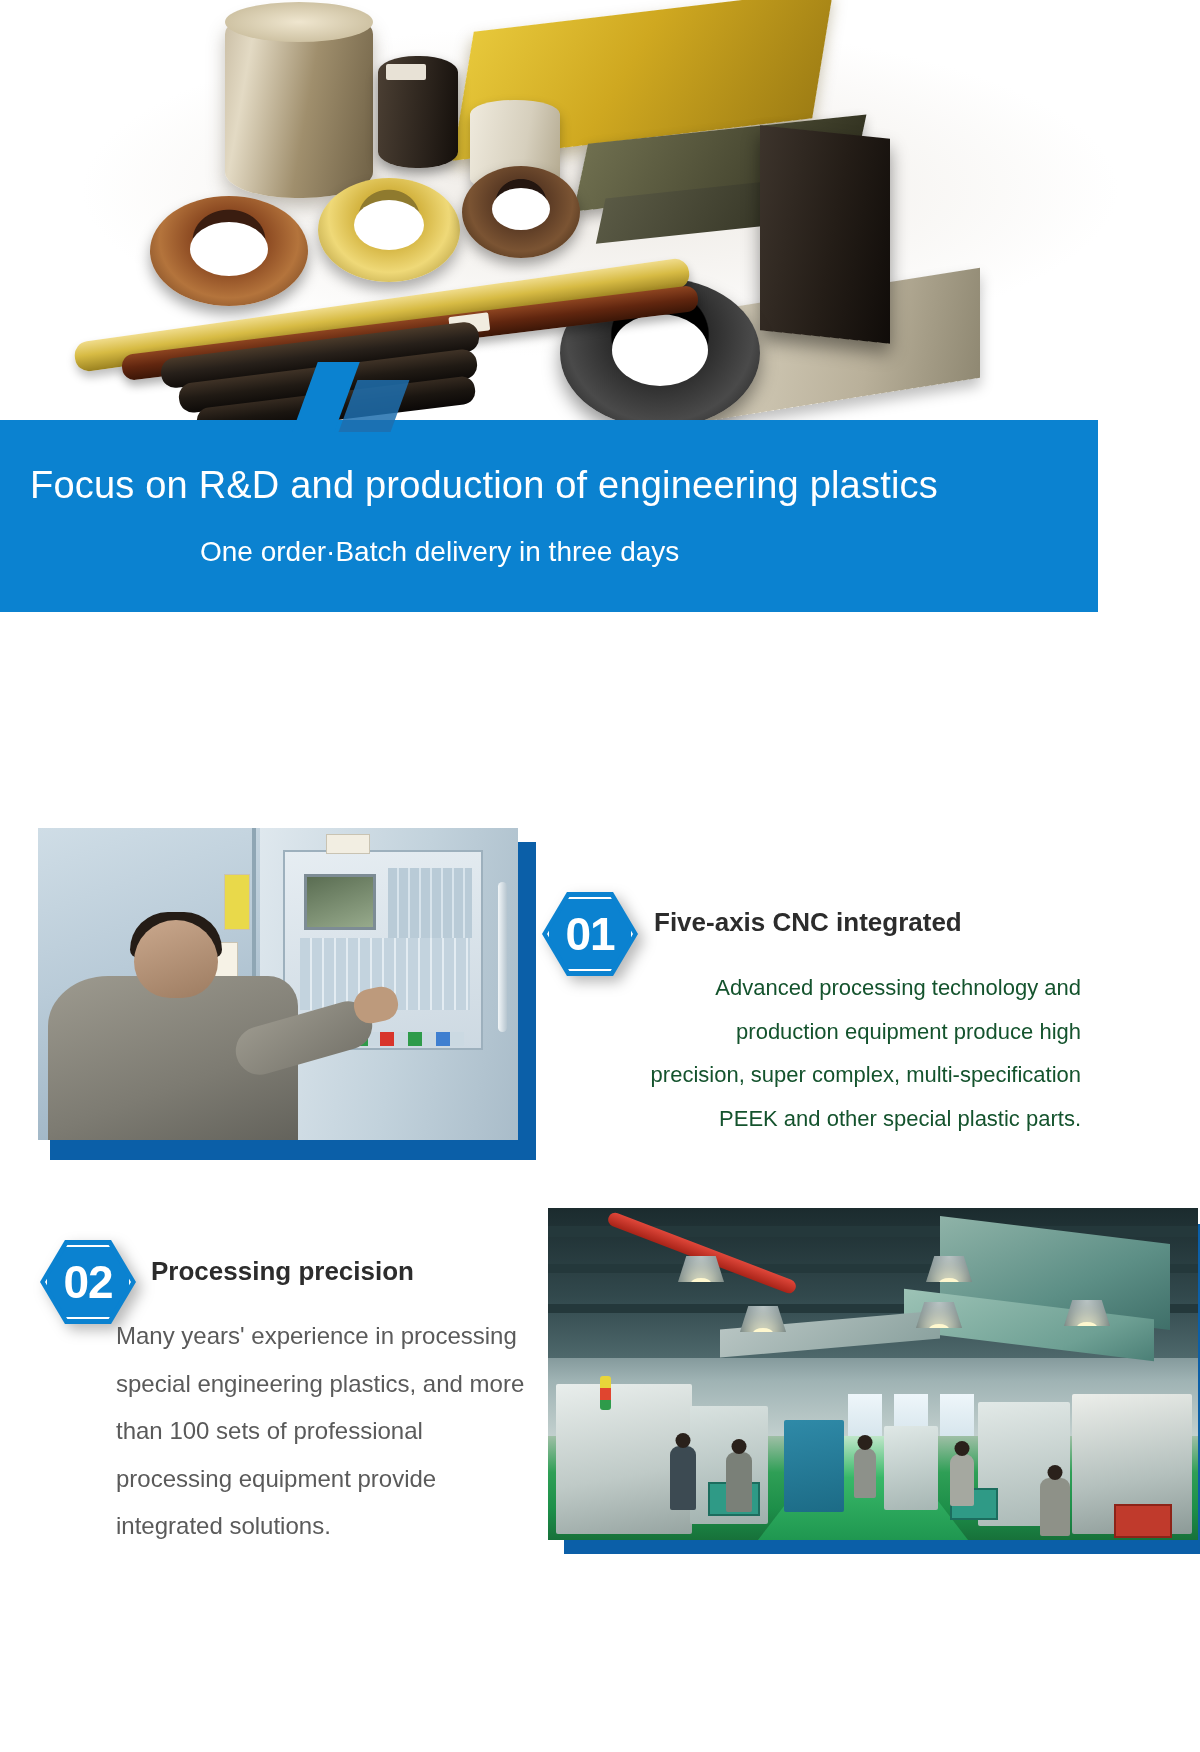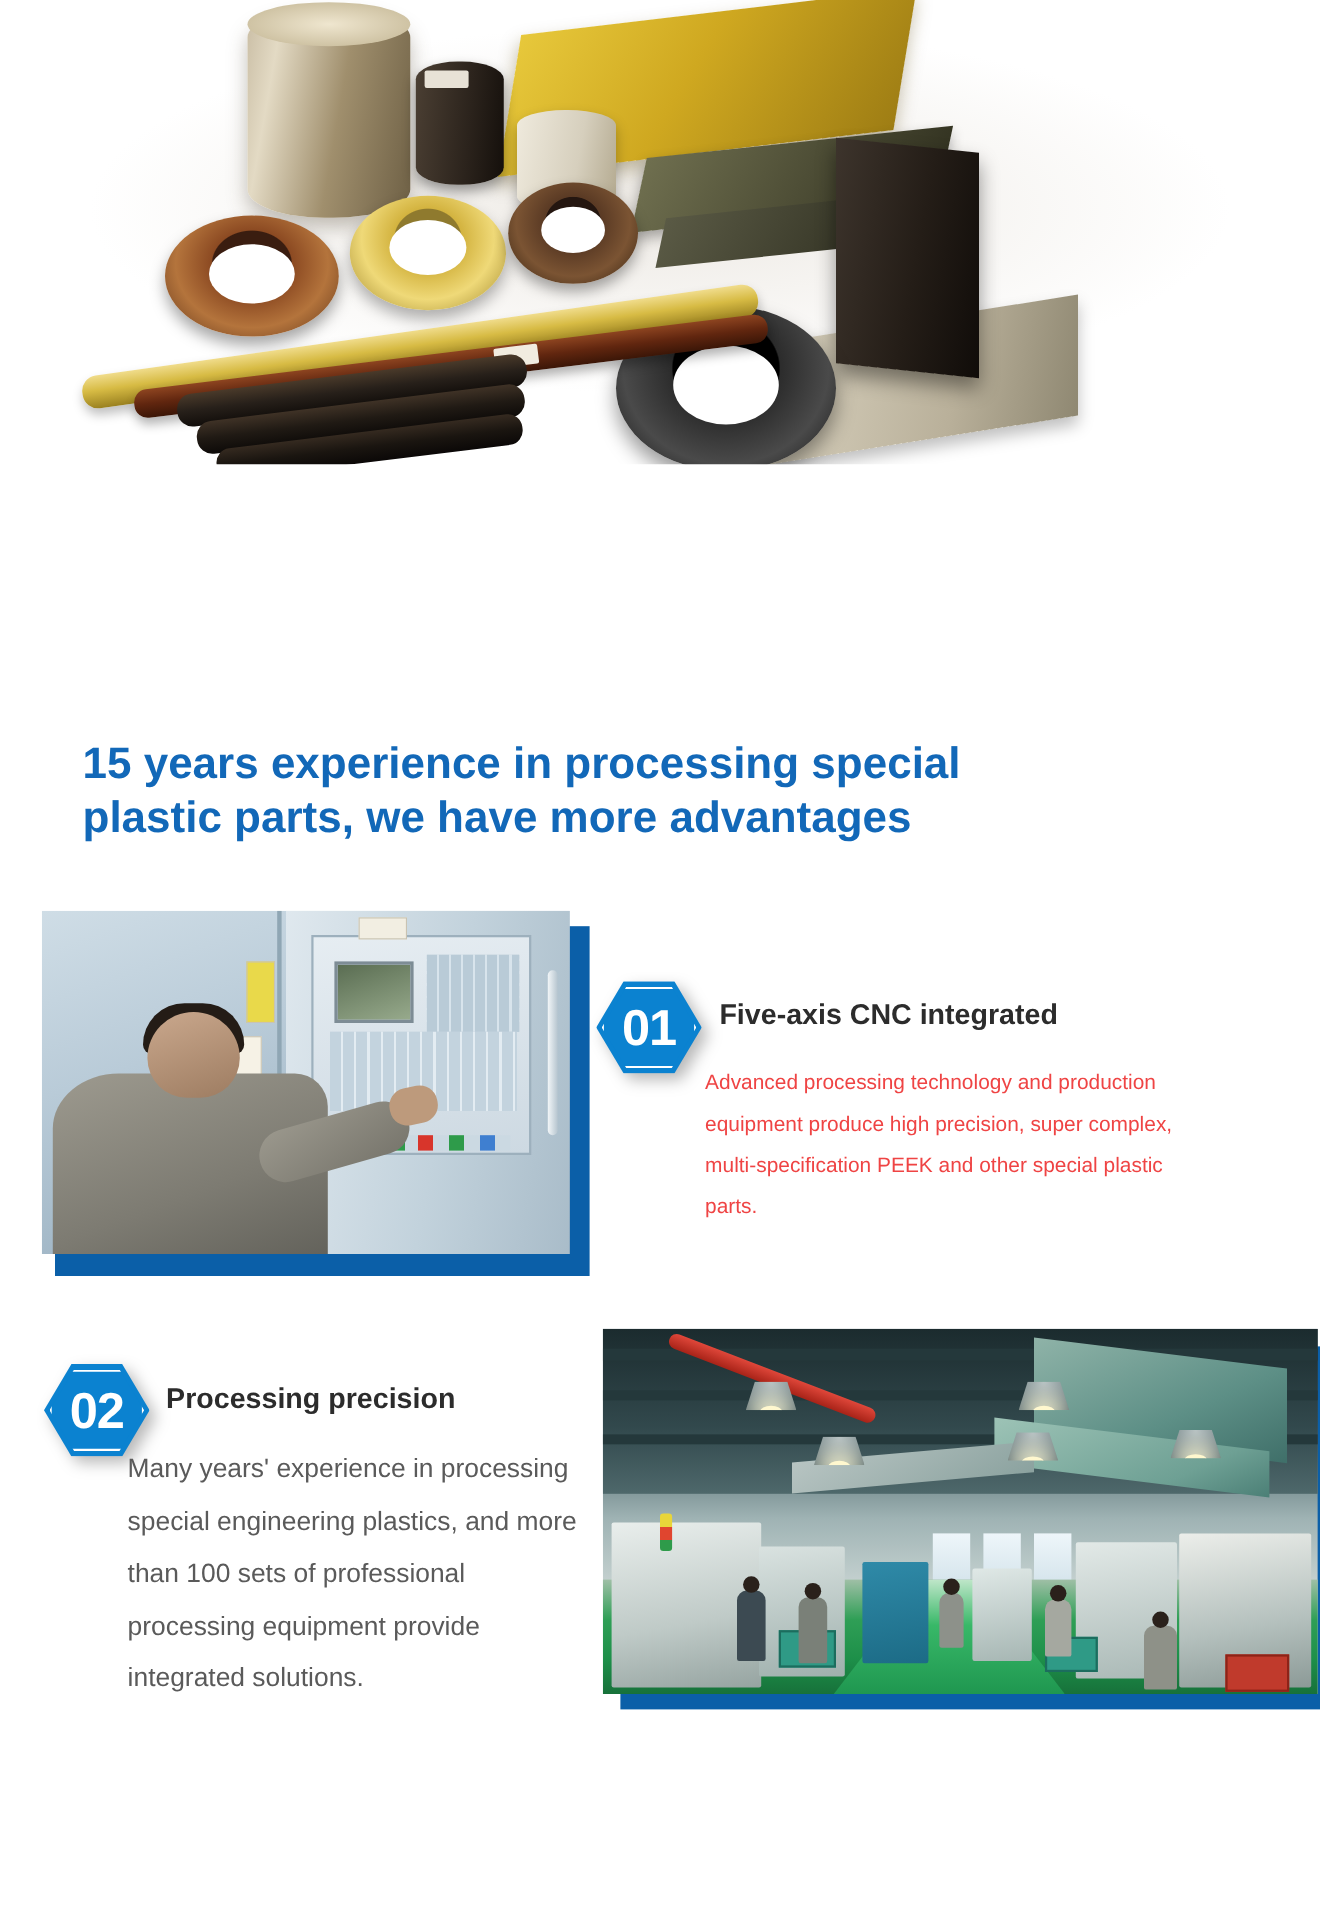--- a/index.html
+++ b/index.html
@@ -239,21 +239,21 @@
   .worker-arm { position:absolute; left:196px; top:186px; width:140px; height:48px;
     background: linear-gradient(160deg,#9b988d,#77756c); transform: rotate(-16deg);
     border-radius:24px; }
   .worker-hand { position:absolute; left:316px; top:160px; width:44px; height:34px;
     background:#bd9a7c; border-radius:16px; transform:rotate(-12deg); }
 
   #sec1-badge { position:absolute; left:542px; top:892px; }
   #sec1-title { position:absolute; left:654px; top:907px;
     font-size:26px; font-weight:bold; color:#2c2c2c; white-space:nowrap; }
   #sec1-body { position:absolute; left:641px; top:966px; width:440px;
-    font-size:19px; line-height:1.98; color:#ef4444; }
+    font-size:22px; line-height:1.98; color:#14532d;text-align:right; }
 
   
   #sec2-badge { position:absolute; left:40px; top:1240px; }
   #sec2-title { position:absolute; left:151px; top:1256px;
     font-size:26px; font-weight:bold; color:#2c2c2c; white-space:nowrap; }
   #sec2-body { position:absolute; left:116px; top:1312px; width:420px;
     font-size:24px; line-height:1.98; color:#5a5a5a; }
 
   #sec2-photo { left:548px; top:1208px; width:660px; height:340px; }
   #sec2-photo .blue-back { left:16px; top:16px; width:648px; height:330px; }
@@ -367,25 +367,27 @@
     <div class="prod pr-ring-gold"></div>
     <div class="prod pr-ring-dk"></div>
     <div class="prod pr-ring-black"></div>
     <div class="prod pr-rod-gold"></div>
     <div class="prod pr-rod-red"></div>
     <div class="prod pr-rod-dk1"></div>
     <div class="prod pr-rod-dk2"></div>
     <div class="prod pr-rod-dk3"></div>
   </div>
 
-
-  <div class="headline">
-    <span class="l1">15 years experience in processing special</span>
-    <span class="l2">plastic parts, we have more advantages</span>
-  </div>
+  <div class="banner">
+    <div class="banner-accent-a"></div>
+    <div class="banner-accent-b"></div>
+    <h1>Focus on R&amp;D and production of engineering plastics</h1>
+    <h2>One order·Batch delivery in three days</h2>
+  </div>
+
 
   <div class="photo-frame" id="sec1-photo">
     <div class="blue-back"></div>
     <div class="shot">
       <div class="cnc-scene">
         <div class="cnc-cabinet"></div>
         <div class="cnc-doorline"></div>
         <div class="cnc-panel"></div>
         <div class="cnc-screen"></div>
         <div class="cnc-keys"></div>

